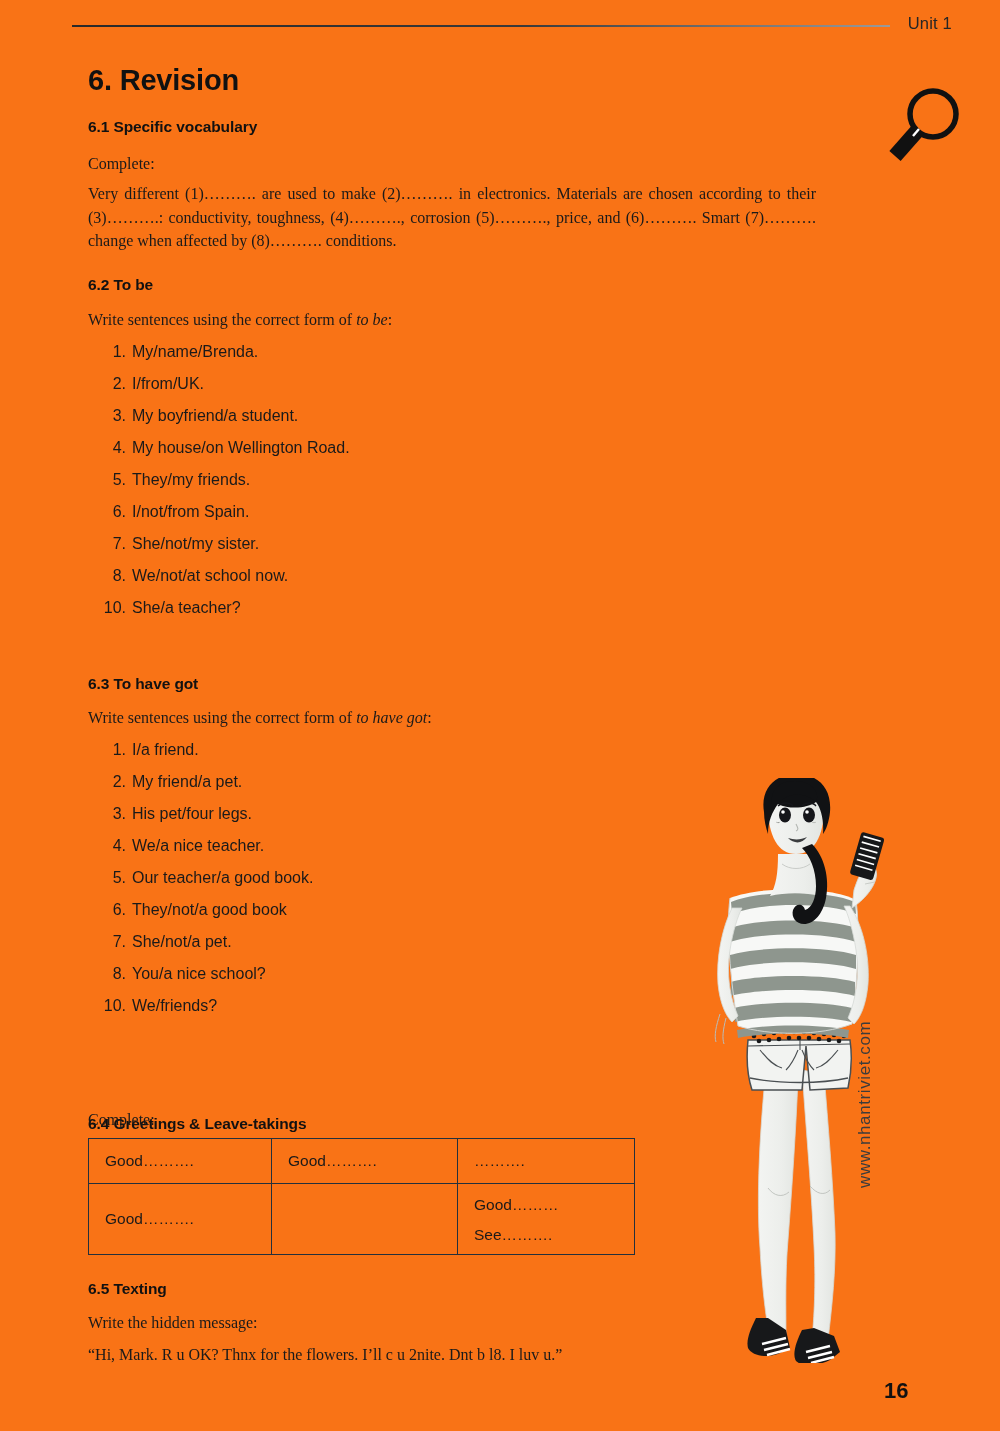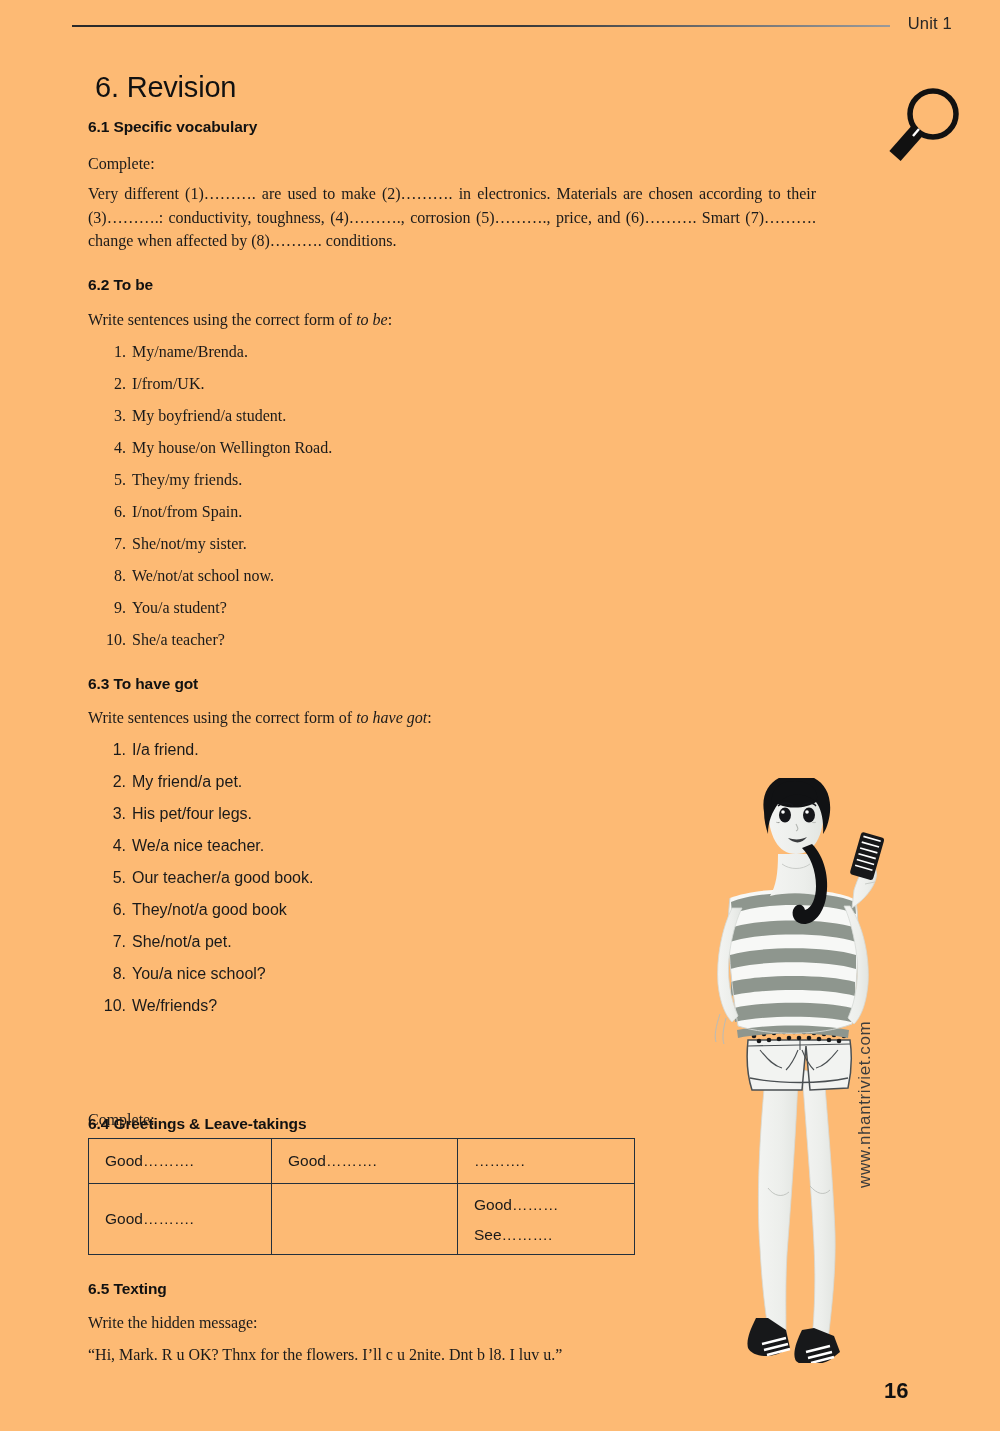--- a/index.html
+++ b/index.html
@@ -8,21 +8,21 @@
     background: #ffffff;
   }
   body {
     font-family: "Liberation Sans", sans-serif;
     color: #1a1a1a;
   }
   #page {
     position: relative;
     width: 1000px;
     height: 1431px;
-    background: #fdba74;
+    background: #f97316;
     overflow: hidden;
   }
 
   
   #header {
     position: absolute;
     top: 14px;
     left: 72px;
     width: 880px;
     height: 26px;
@@ -47,23 +47,23 @@
 
   
   .col {
     position: absolute;
     left: 88px;
     width: 740px;
   }
 
   h1.title {
     font-size: 29px;
-    font-weight: normal;
+    font-weight: bold;
     letter-spacing: -0.2px;
-    margin: 7px;
+    margin: 0;
     color: #111111;
   }
   h2.sub {
     font-size: 15.5px;
     font-weight: bold;
     margin: 0;
     color: #111111;
     letter-spacing: -0.1px;
   }
   p.body {
@@ -185,31 +185,30 @@
   <div class="col" style="top:182px; width:728px;">
     <p class="body justify">Very different (1)………. are used to make (2)………. in electronics. Materials are chosen according to their (3)……….: conductivity, toughness, (4)………., corrosion (5)………., price, and (6)………. Smart (7)………. change when affected by (8)………. conditions.</p>
   </div>
 
   <div class="col" style="top:276px;">
     <h2 class="sub">6.2 To be</h2>
   </div>
   <div class="col" style="top:308px;">
     <p class="body"><span>Write sentences using the correct form of </span><span class="it">to be</span><span>:</span></p>
   </div>
-  <div class="col" style="top:336px;font-family:Liberation Serif, serif;">
+  <div class="col" style="top:336px;">
     <ol class="qlist">
       <li><span class="num">1.</span><span>My/name/Brenda.</span></li>
       <li><span class="num">2.</span><span>I/from/UK.</span></li>
       <li><span class="num">3.</span><span>My boyfriend/a student.</span></li>
       <li><span class="num">4.</span><span>My house/on Wellington Road.</span></li>
       <li><span class="num">5.</span><span>They/my friends.</span></li>
       <li><span class="num">6.</span><span>I/not/from Spain.</span></li>
       <li><span class="num">7.</span><span>She/not/my sister.</span></li>
       <li><span class="num">8.</span><span>We/not/at school now.</span></li>
-      <li><span class="num">9.</span><span>You/a student?</span></li>
       <li><span class="num">10.</span><span>She/a teacher?</span></li>
     </ol>
   </div>
 
   <div class="col" style="top:675px;">
     <h2 class="sub">6.3 To have got</h2>
   </div>
   <div class="col" style="top:706px;">
     <p class="body"><span>Write sentences using the correct form of </span><span class="it">to have got</span><span>:</span></p>
   </div>

